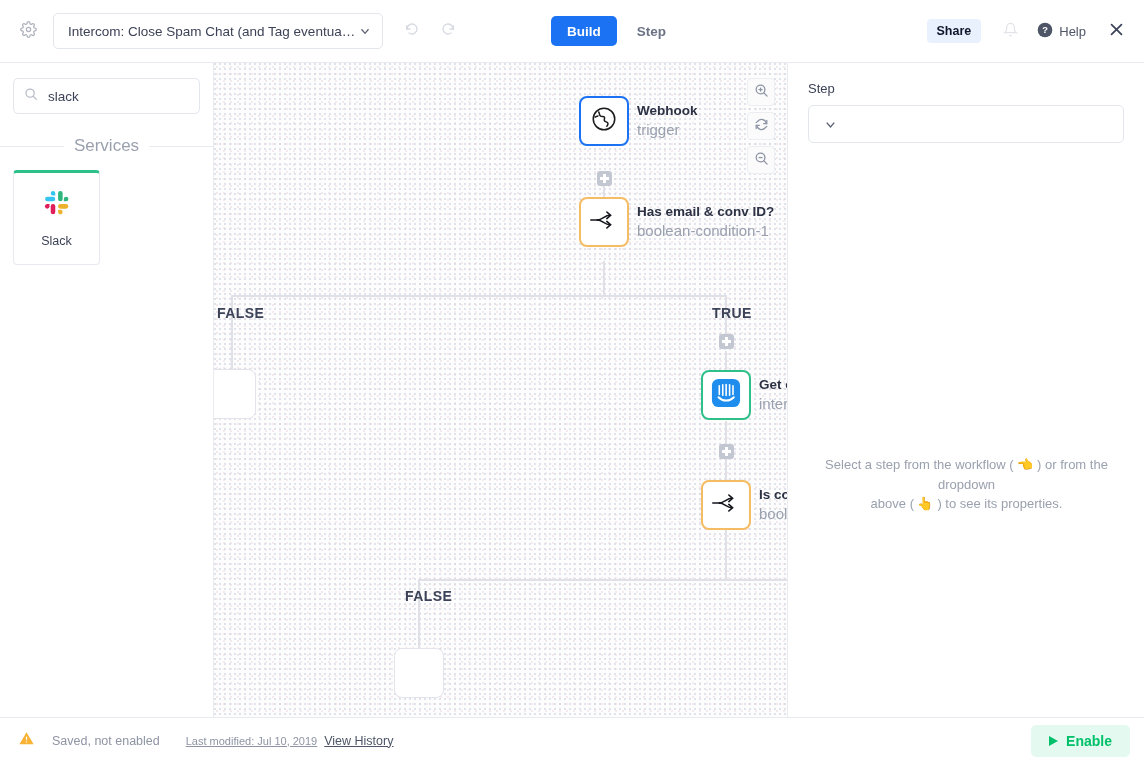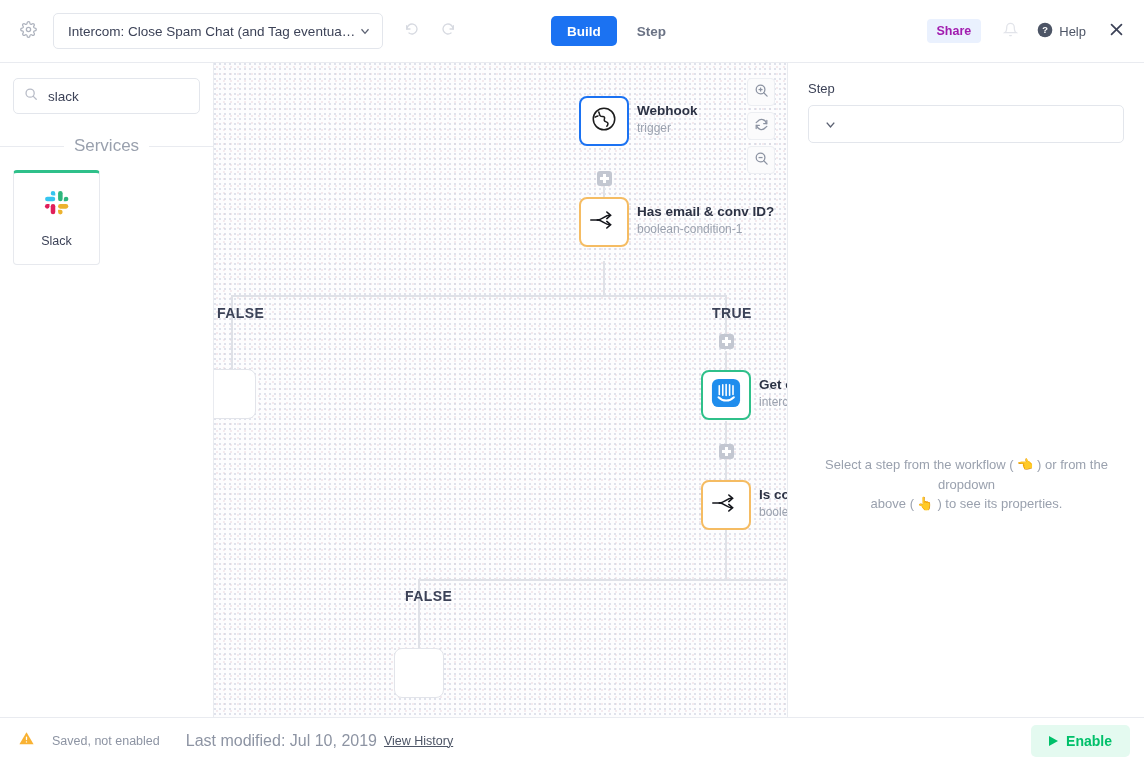--- a/index.html
+++ b/index.html
@@ -45,21 +45,21 @@
     display: flex; align-items: center; justify-content: center;
     font-size: 13.5px; font-weight: bold; color: #6b7385; cursor: pointer;
   }
   .tab.active { background: #1b72f2; color: #fff; }
   .topbar-right {
     margin-left: auto; display: flex; align-items: center;
     gap: 2px; padding-right: 14px;
   }
   .share-btn {
     height: 24px; padding: 0 10px; border-radius: 4px;
-    background: #eaf1fe; color: #a21caf; font-size: 12.5px; font-weight: bold;
+    background: #eaf1fe; color: #0f172a; font-size: 12.5px; font-weight: bold;
     display: flex; align-items: center; cursor: pointer; margin-right: 12px;
   }
   .help-btn {
     display: flex; align-items: center; gap: 6px; cursor: pointer;
     font-size: 13px; color: #4d5566; margin-left: 10px; margin-right: 14px;
   }
   .close-btn { width: 28px; height: 28px; display:flex; align-items:center; justify-content:center; cursor:pointer; }
 
   
   .sidebar {
@@ -114,21 +114,21 @@
     background: #fff; border: 2px solid #d9dce3;
     display: flex; align-items: center; justify-content: center; cursor: pointer;
   }
   .node.blue { border-color: #1b72f2; }
   .node.amber { border-color: #f5bc63; }
   .node.green { border-color: #2fc08a; }
   .node.empty { background:#fff; border-color:#e2e4ea; }
 
   .node-label { position: absolute; cursor: pointer; }
   .node-title { font-size: 13.5px; font-weight: bold; color: #2c3244; white-space: nowrap; }
-  .node-sub { font-size: 12px; color: #9aa1ae; margin-top: 3px; white-space: nowrap; }
+  .node-sub { font-size: 15px; color: #9aa1ae; margin-top: 3px; white-space: nowrap; }
 
   .plus-btn {
     position: absolute; width: 15px; height: 15px; border-radius: 3px;
     background: #c3c7d1; display: flex; align-items: center;
     justify-content: center; cursor: pointer;
   }
   .plus-btn::before, .plus-btn::after { content:""; position:absolute; background:#fff; }
   .plus-btn::before { width: 9px; height: 2.5px; }
   .plus-btn::after  { width: 2.5px; height: 9px; }
 
@@ -164,21 +164,21 @@
   }
 
   
   .footer {
     position: absolute; top: 717px; left: 0; width: 1144px; height: 46px;
     background: #fff; border-top: 1px solid #e9ebf0;
     display: flex; align-items: center; padding: 0 14px;
   }
   .f-saved { display: flex; align-items: center; gap: 17px; margin-left: 4px; }
   .f-saved-text { font-size: 12.5px; color: #8d94a3; }
-  .f-mod { font-size: 16px; color: #8d94a3; margin-left: 26px; }
+  .f-mod { font-size: 11px; color: #8d94a3; margin-left: 26px; text-decoration: underline; }
   .f-hist { font-size: 12.5px; color: #4d5566; text-decoration: underline; margin-left: 7px; cursor: pointer; }
   .enable-btn {
     margin-left: auto; height: 32px; padding: 0 18px; border-radius: 5px;
     background: #e4faf0; color: #00c06a; font-size: 14px; font-weight: bold;
     display: flex; align-items: center; gap: 8px; cursor: pointer;
   }
   .play-tri {
     width: 0; height: 0; border-left: 9px solid #00c06a;
     border-top: 5.5px solid transparent; border-bottom: 5.5px solid transparent;
   }

